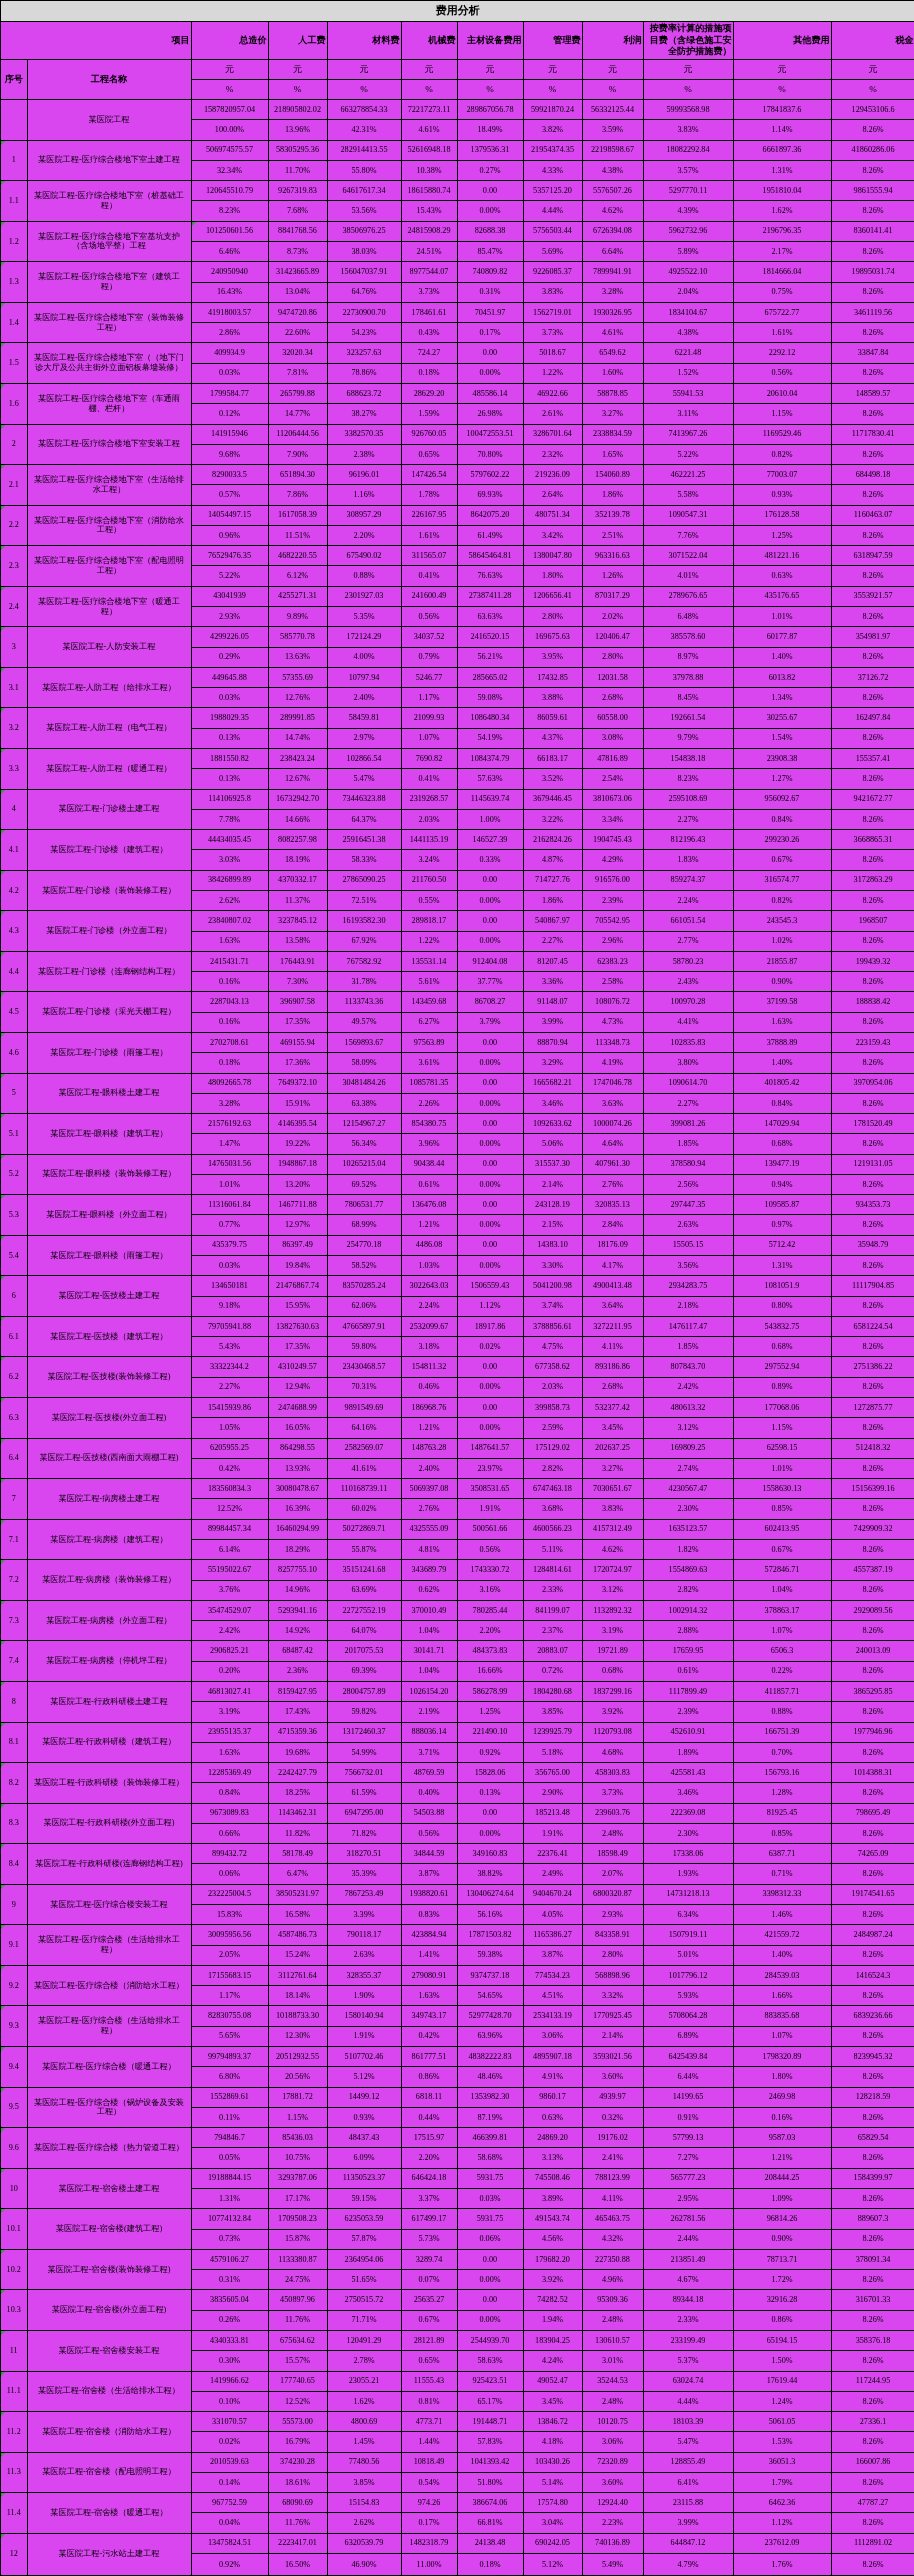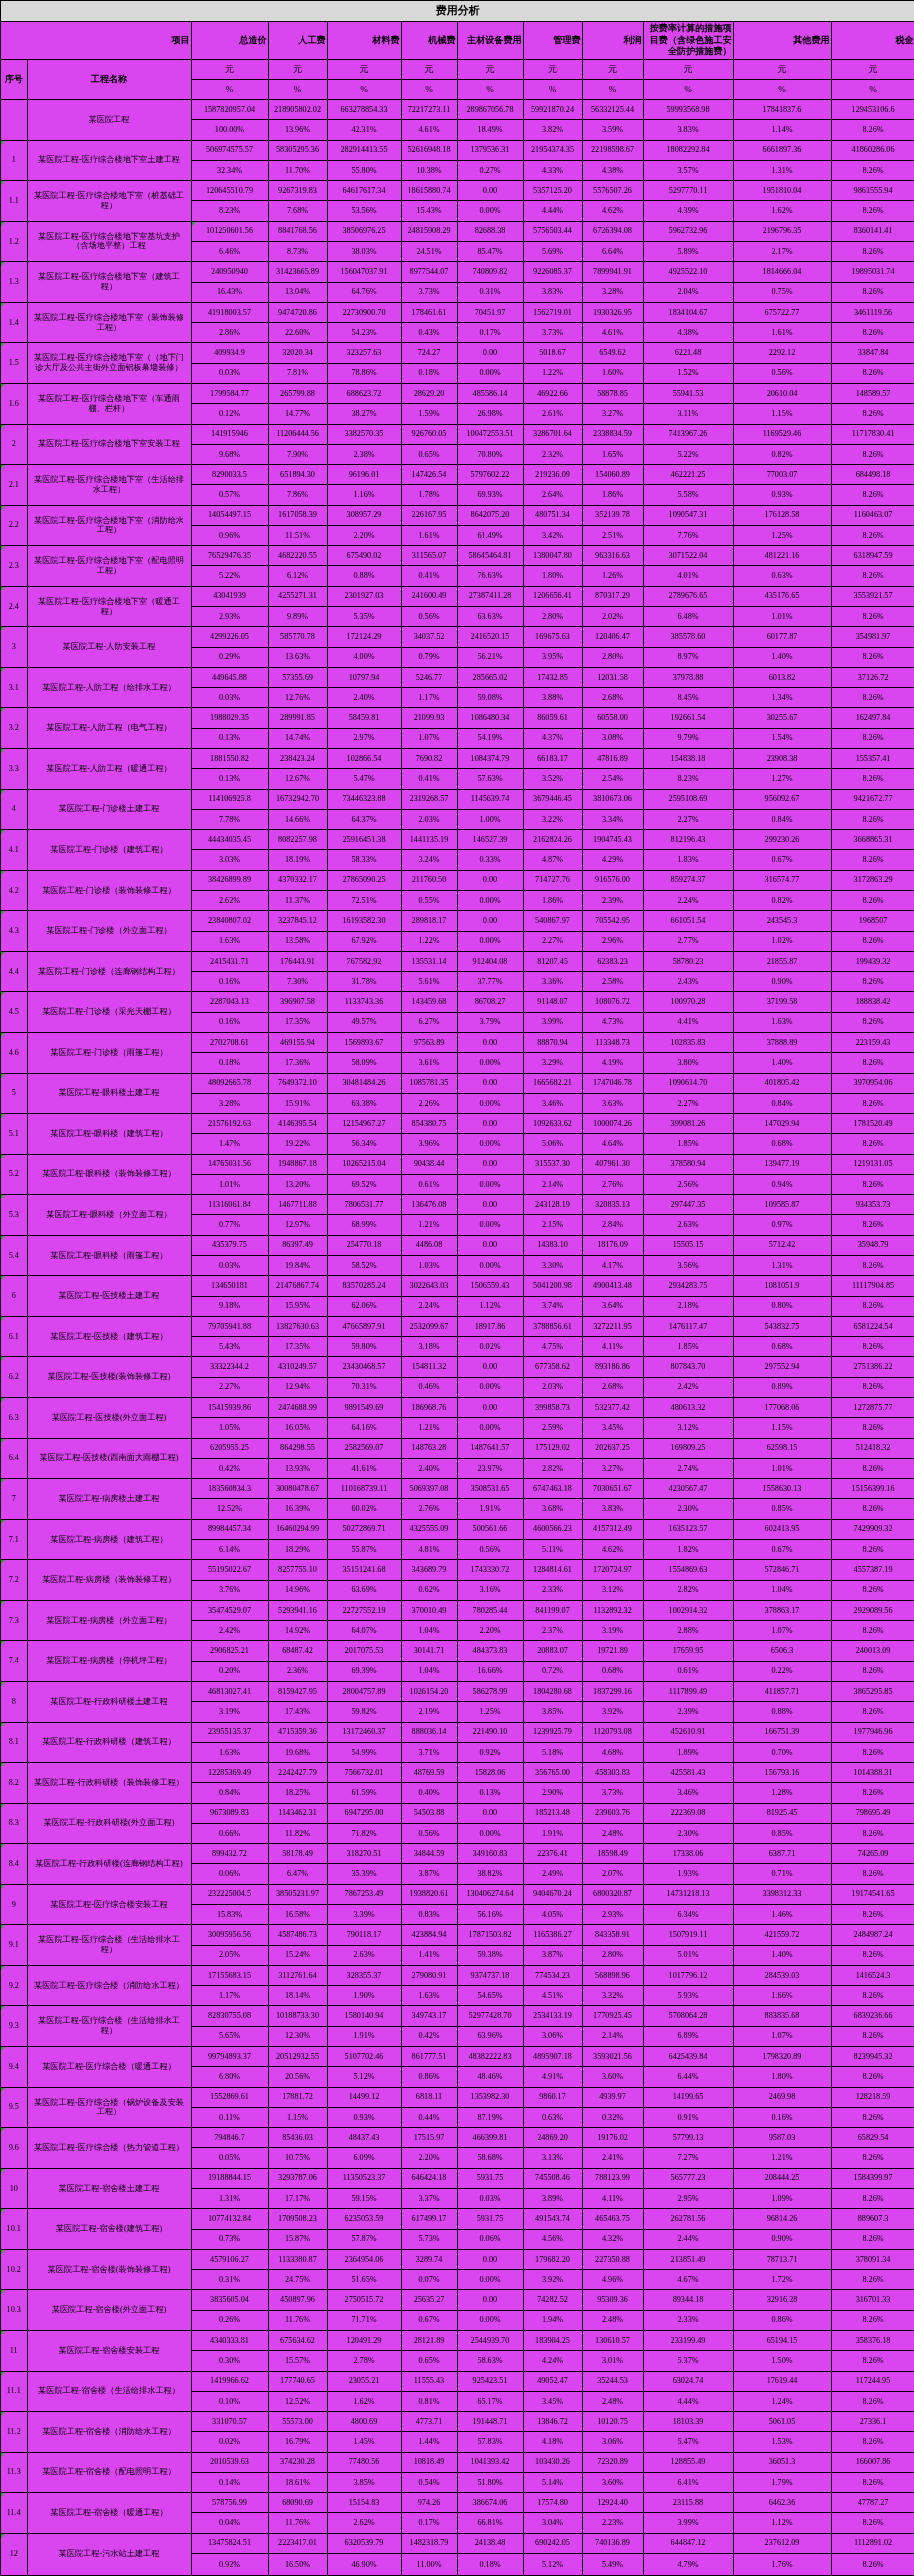--- a/index.html
+++ b/index.html
@@ -1614,21 +1614,21 @@
           <td class="num">51.80%</td>
           <td class="num">5.14%</td>
           <td class="num">3.60%</td>
           <td class="num">6.41%</td>
           <td class="num">1.79%</td>
           <td class="num">8.26%</td>
         </tr>
         <tr class="row-top">
           <td class="num tri" rowspan="2">11.4</td>
           <td class="name-cell" rowspan="2">某医院工程-宿舍楼（暖通工程）</td>
-          <td class="num">578756.99</td>
+          <td class="num">967752.59</td>
           <td class="num">68090.69</td>
           <td class="num">15154.83</td>
           <td class="num">974.26</td>
           <td class="num">386674.06</td>
           <td class="num">17574.80</td>
           <td class="num">12924.40</td>
           <td class="num">23115.88</td>
           <td class="num">6462.36</td>
           <td class="num">47787.27</td>
         </tr>

